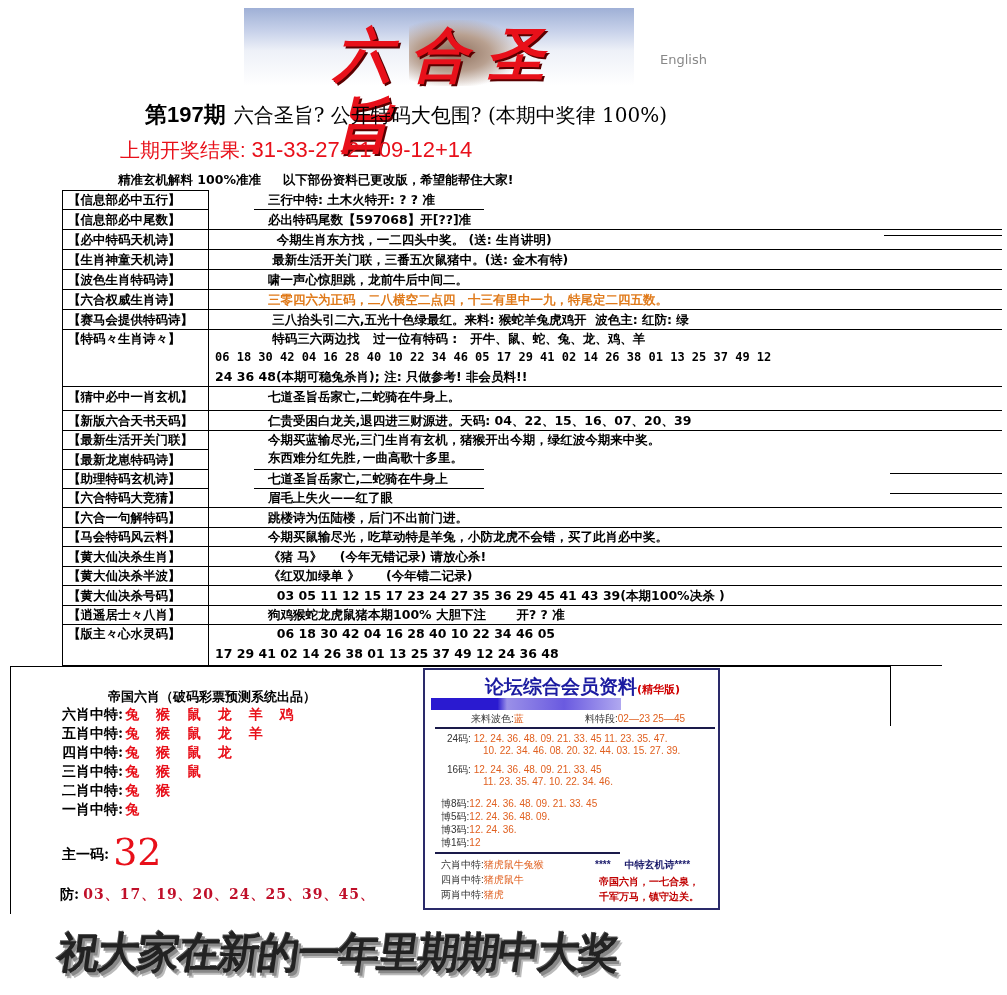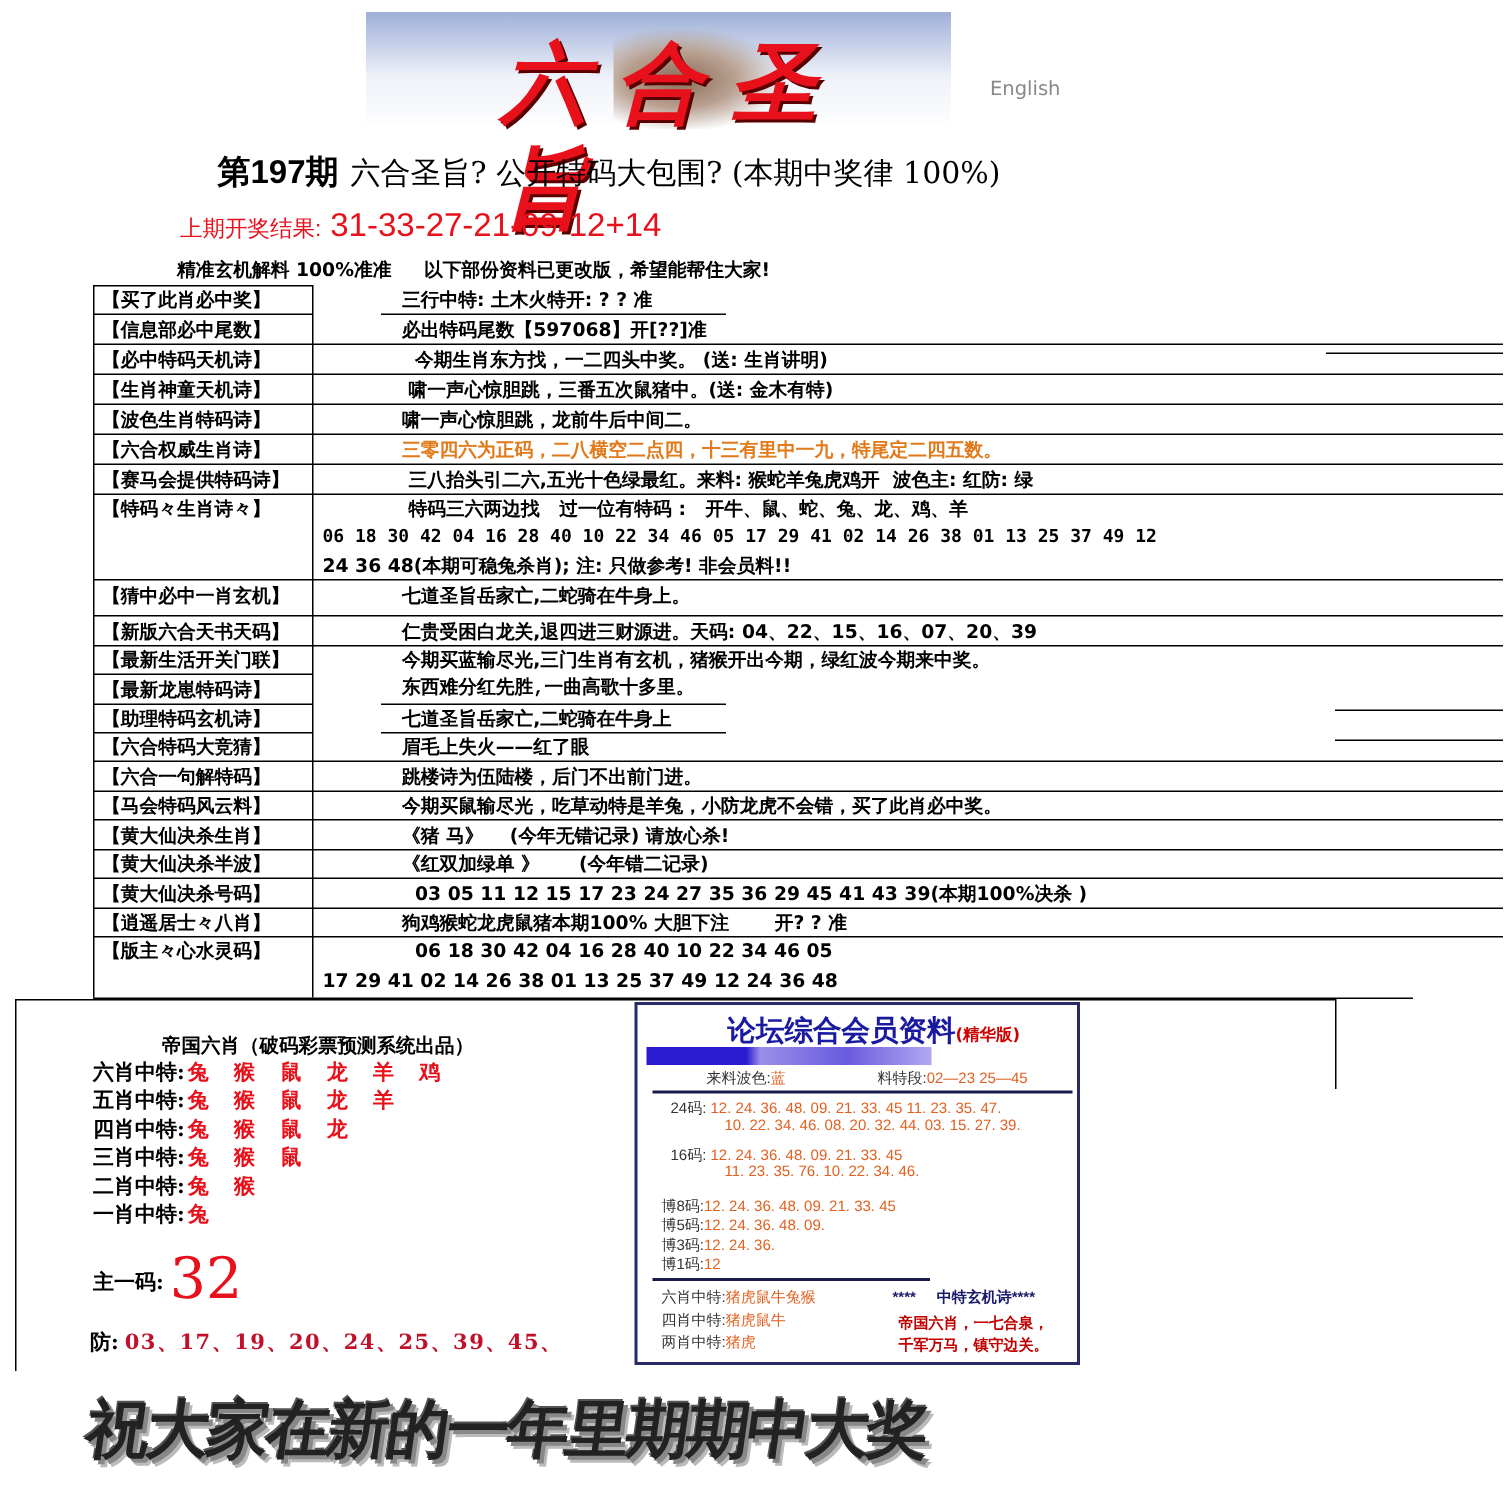--- a/index.html
+++ b/index.html
@@ -15,21 +15,21 @@
     #banner-title { position:absolute; left:90px; top:12px; font-family:"DejaVu Serif", serif;
       font-size:58px; font-weight:bold; font-style:italic; color:#e8101a; letter-spacing:18px;
       text-shadow:2px 2px 0 #5a0000; line-height:70px; }
     #banner-english { left:660px; top:52px; font-size:13px; color:#888; }
 
     #issue-line { left:145px; top:100px; font-size:17px; }
     #issue-line .big { font-size:22px; font-weight:bold; font-family:"Liberation Sans", sans-serif; }
     #issue-line .rest { font-size:20px; font-family:"DejaVu Serif", serif; margin-left:8px; }
 
     #last-result { left:120px; top:137px; font-size:22px; color:#e8101a; font-family:"Liberation Sans", sans-serif; }
-    #last-result .lbl { font-size:15px;text-align:center; }
+    #last-result .lbl { font-size:20px;text-align:center; }
     #last-result .val { font-size:22px; margin-left:6px; }
 
     #sub-note { left:118px; top:172px; font-size:12.5px; font-weight:bold; }
 
     
     #info-table { left:62px; top:190px; width:940px; }
     .row { position:absolute; left:0; height:19px; font-size:12.5px; font-weight:bold; line-height:19px; white-space:nowrap; }
     .row .label { position:absolute; left:0; width:146px; padding-left:6px; }
     .row .val { position:absolute; left:204px; }
     .hline { position:absolute; height:1px; background:#000; }
@@ -77,42 +77,42 @@
 <div id="sub-note" class="abs" style="white-space:pre;text-align:right;">精准玄机解料 100%准准     以下部份资料已更改版，希望能帮住大家!</div>
 
 <div id="info-table" class="abs">
 
   <div class="vline" style="left:0;top:0;height:475px;"></div>
   <div class="vline" style="left:146px;top:0;height:475px;"></div>
   <div class="hline" style="left:0;top:0;width:146px;"></div>
   <div class="hline" style="left:0;top:475px;width:880px;"></div>
 
   <div class="row" style="top:0px;">
-    <span class="label">【买了此肖必中奖】</span>
+    <span class="label">【信息部必中五行】</span>
     <span class="val" style="left:206px;">三行中特: 土木火特开: ? ? 准</span>
   </div>
   <div class="hline" style="left:0;top:19px;width:146px;"></div>
   <div class="hline" style="left:192px;top:19px;width:230px;"></div>
   <div class="hline" style="left:822px;top:45px;width:118px;"></div>
 
   <div class="row" style="top:20px;">
     <span class="label">【信息部必中尾数】</span>
     <span class="val" style="left:206px;">必出特码尾数【597068】开[??]准</span>
   </div>
   <div class="hline" style="left:0;top:39px;width:940px;"></div>
 
   <div class="row" style="top:40px;">
     <span class="label">【必中特码天机诗】</span>
     <span class="val" style="left:206px;white-space:pre;">  今期生肖东方找，一二四头中奖。 (送: 生肖讲明)</span>
   </div>
   <div class="hline" style="left:0;top:59px;width:940px;"></div>
 
   <div class="row" style="top:60px;">
     <span class="label">【生肖神童天机诗】</span>
-    <span class="val" style="left:206px;white-space:pre;"> 啸一声心惊胆跳，三番五次鼠猪中。(送: 金木有特)</span>
+    <span class="val" style="left:206px;white-space:pre;"> 最新生活开关门联，三番五次鼠猪中。(送: 金木有特)</span>
   </div>
   <div class="hline" style="left:0;top:79px;width:940px;"></div>
 
   <div class="row" style="top:80px;">
     <span class="label">【波色生肖特码诗】</span>
     <span class="val" style="left:206px;">啸一声心惊胆跳，龙前牛后中间二。</span>
   </div>
   <div class="hline" style="left:0;top:99px;width:940px;"></div>
 
   <div class="row" style="top:100px;">
@@ -272,21 +272,21 @@
   <div class="f-line" style="left:22px;top:62px;">
     <span>24码:</span> <span class="o">12. 24. 36. 48. 09. 21. 33. 45  11. 23. 35. 47.</span>
   </div>
   <div class="f-line" style="left:58px;top:75px;">
     <span class="o">10. 22. 34. 46. 08. 20. 32. 44. 03. 15. 27. 39.</span>
   </div>
   <div class="f-line" style="left:22px;top:93px;">
     <span>16码:</span> <span class="o">12. 24. 36. 48. 09. 21. 33. 45</span>
   </div>
   <div class="f-line" style="left:58px;top:106px;">
-    <span class="o">11. 23. 35. 76. 10. 22. 34. 46.</span>
+    <span class="o">11. 23. 35. 47. 10. 22. 34. 46.</span>
   </div>
   <div class="f-line" style="left:16px;top:127px;">
     <span>博8码:</span><span class="o">12. 24. 36. 48. 09. 21. 33. 45</span>
   </div>
   <div class="f-line" style="left:16px;top:140px;">
     <span>博5码:</span><span class="o">12. 24. 36. 48. 09.</span>
   </div>
   <div class="f-line" style="left:16px;top:153px;">
     <span>博3码:</span><span class="o">12. 24. 36.</span>
   </div>

